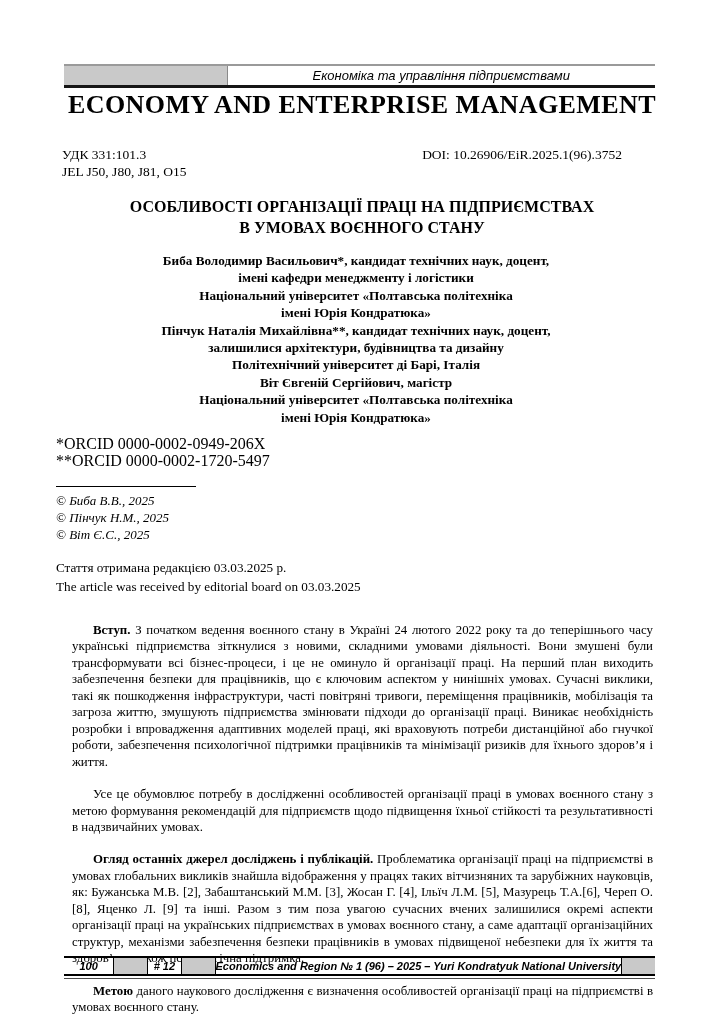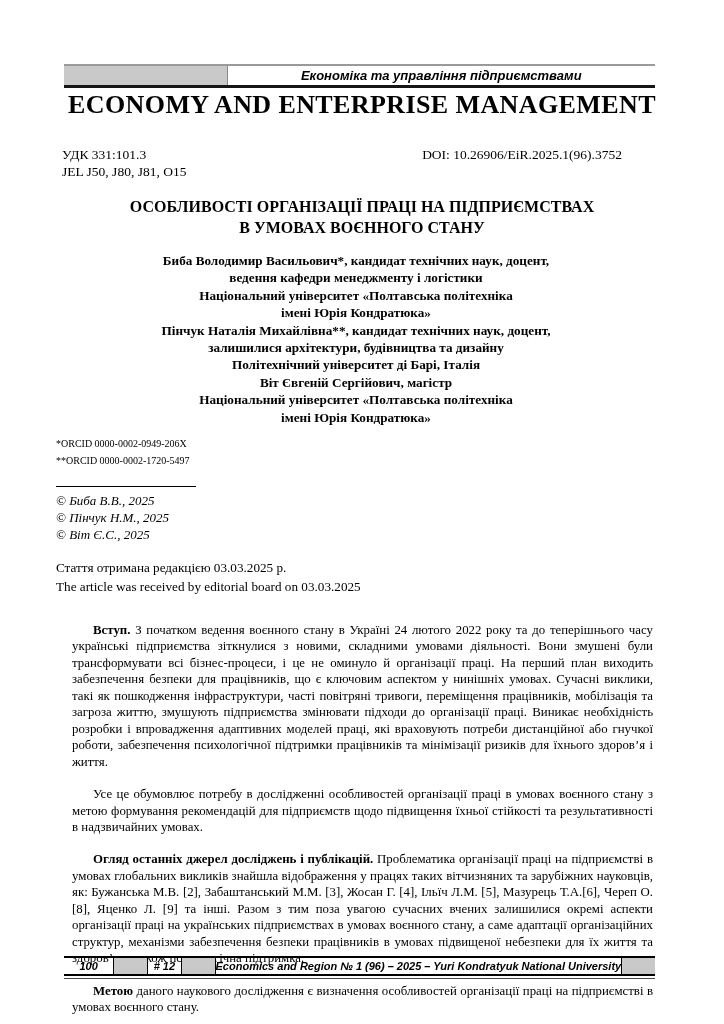--- a/index.html
+++ b/index.html
@@ -10,21 +10,21 @@
 
   
   .header-band {
     position:absolute; left:64px; top:64px; width:591px; height:19px;
     border-top:2px solid #9a9a9a; border-bottom:3px solid #161616;
     display:flex;
   }
   .band-gray { width:27.5%; background:#c9c9c9; border-right:1px solid #8a8a8a; }
   .band-title {
     flex:1; text-align:center;
-    font-family:"Liberation Sans", sans-serif; font-style:italic; font-weight:bold;
+    font-family:"Liberation Sans", sans-serif; font-style:italic; font-weight:normal;
     font-size:13px; line-height:19px;
   }
 
   
   .main-heading {
     position:absolute; left:30px; right:30px; top:90px; text-align:center;
     font-weight:bold; font-size:26px; letter-spacing:0.4px; white-space:nowrap;
   }
 
   
@@ -38,21 +38,21 @@
     font-weight:bold; font-size:16px; line-height:21px;
   }
 
   
   .authors {
     position:absolute; left:40px; right:52px; top:252px; text-align:center;
     font-weight:bold; font-size:13.2px; line-height:17.4px;
   }
 
   
-  .orcid { position:absolute; left:56px; top:436px; font-size:10px; line-height:16.5px; }
+  .orcid { position:absolute; left:56px; top:436px; font-size:16px; line-height:16.5px; }
 
   
   .copy-sep { position:absolute; left:56px; top:486px; width:140px; border-top:1.5px solid #000; }
   .copyright { position:absolute; left:56px; top:492px; font-style:italic; font-size:13px; line-height:17px; }
 
   
   .received { position:absolute; left:56px; top:558px; font-size:13.2px; line-height:19px; }
 
   
   .body-text {
@@ -97,21 +97,21 @@
     <div class="meta-right">DOI: 10.26906/EiR.2025.1(96).3752</div>
   </div>
 
   <div class="article-title">
     <div>ОСОБЛИВОСТІ ОРГАНІЗАЦІЇ ПРАЦІ НА ПІДПРИЄМСТВАХ</div>
     <div>В УМОВАХ ВОЄННОГО СТАНУ</div>
   </div>
 
   <div class="authors">
     <div>Биба Володимир Васильович*, кандидат технічних наук, доцент,</div>
-    <div>ведення кафедри менеджменту і логістики</div>
+    <div>імені кафедри менеджменту і логістики</div>
     <div>Національний університет «Полтавська політехніка</div>
     <div>імені Юрія Кондратюка»</div>
     <div>Пінчук Наталія Михайлівна**, кандидат технічних наук, доцент,</div>
     <div>залишилися архітектури, будівництва та дизайну</div>
     <div>Політехнічний університет ді Барі, Італія</div>
     <div>Віт Євгеній Сергійович, магістр</div>
     <div>Національний університет «Полтавська політехніка</div>
     <div>імені Юрія Кондратюка»</div>
   </div>
 

